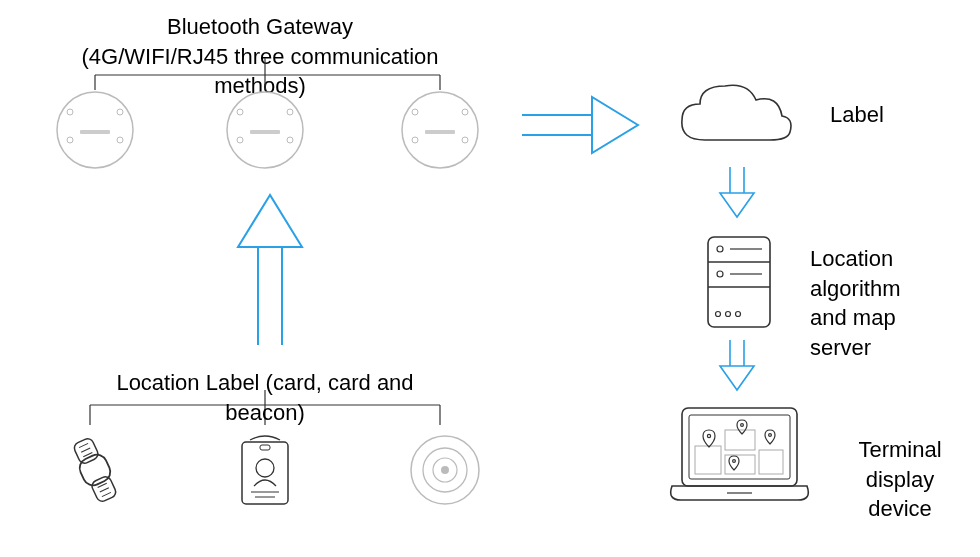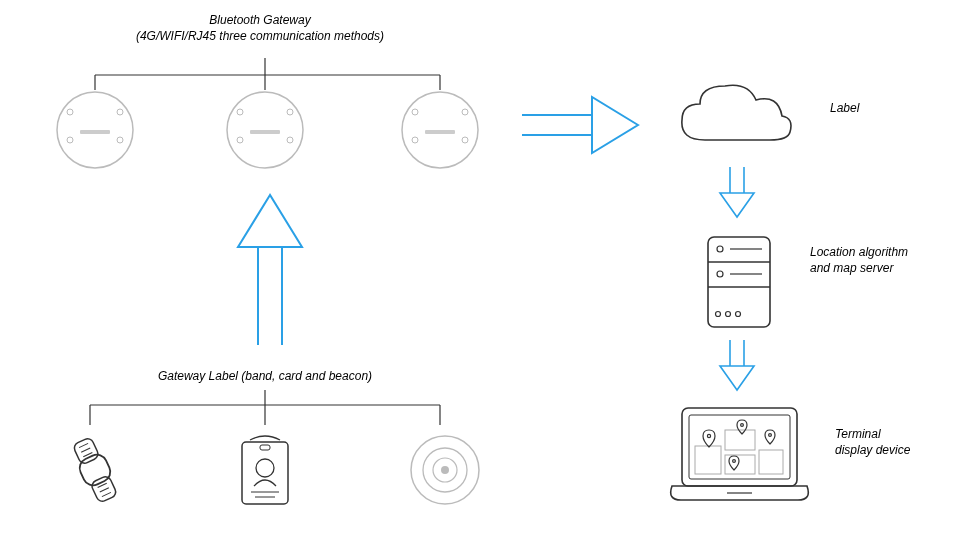--- a/index.html
+++ b/index.html
@@ -1,17 +1,17 @@
 <!DOCTYPE html>
 <html><head>
 <meta charset="utf-8">
 <style>
   html,body{margin:0;padding:0;width:980px;height:557px;background:#fff;font-family:Arial,Helvetica,sans-serif;color:#000;}
   .canvas{position:relative;width:980px;height:557px;}
-  .label{position:absolute;font-size:12px;line-height:1.35;text-align:center;font-style:italic;}
+  .label{position:absolute;font-size:22px;line-height:1.35;text-align:center;}
   svg{position:absolute;overflow:visible;}
 </style>
 </head>
 <body>
 <div class="canvas">
 
 <div class="label" style="left:60px;top:12px;width:400px;">
   <div>Bluetooth Gateway</div>
   <div>(4G/WIFI/RJ45 three communication methods)</div>
 </div>
@@ -49,21 +49,21 @@
 </svg>
 <svg style="left:400px;top:90px;" width="80" height="80">
   <circle cx="40" cy="40" r="38" fill="none" stroke="#bbb" stroke-width="1.5"></circle>
   <circle cx="15" cy="22" r="3" fill="none" stroke="#bbb" stroke-width="1"></circle>
   <circle cx="65" cy="22" r="3" fill="none" stroke="#bbb" stroke-width="1"></circle>
   <circle cx="15" cy="50" r="3" fill="none" stroke="#bbb" stroke-width="1"></circle>
   <circle cx="65" cy="50" r="3" fill="none" stroke="#bbb" stroke-width="1"></circle>
   <rect x="25" y="40" width="30" height="4" rx="1" fill="#ccc"></rect>
 </svg>
 
-<div class="label" style="left:85px;top:368px;width:360px;">Gateway Label (band, card and beacon)</div>
+<div class="label" style="left:85px;top:368px;width:360px;">Location Label (card, card and beacon)</div>
 
 <svg style="left:55px;top:430px;" width="80" height="80">
   <g transform="rotate(-25 40 40)">
     <rect x="30" y="8" width="20" height="22" rx="6" fill="none" stroke="#333" stroke-width="1.5"></rect>
     <rect x="30" y="50" width="20" height="22" rx="6" fill="none" stroke="#333" stroke-width="1.5"></rect>
     <rect x="26" y="26" width="28" height="28" rx="10" fill="none" stroke="#333" stroke-width="1.8"></rect>
     <line x1="35" y1="13" x2="45" y2="13" stroke="#333" stroke-width="1"></line>
     <line x1="35" y1="18" x2="45" y2="18" stroke="#333" stroke-width="1"></line>
     <line x1="35" y1="23" x2="45" y2="23" stroke="#333" stroke-width="1"></line>
     <line x1="35" y1="57" x2="45" y2="57" stroke="#333" stroke-width="1"></line>
@@ -156,16 +156,16 @@
     <circle cx="80" cy="25" r="1.4"></circle>
     <path d="M108 30 q5 0 5 5 q0 4 -5 9 q-5 -5 -5 -9 q0 -5 5 -5 z"></path>
     <circle cx="108" cy="35" r="1.4"></circle>
     <path d="M72 56 q5 0 5 5 q0 4 -5 9 q-5 -5 -5 -9 q0 -5 5 -5 z"></path>
     <circle cx="72" cy="61" r="1.4"></circle>
   </g>
 
   <path d="M10 86 L145 86 Q150 100 136 100 L19 100 Q5 100 10 86 Z" fill="none" stroke="#333" stroke-width="1.6"></path>
   <line x1="65" y1="93" x2="90" y2="93" stroke="#333" stroke-width="1.2"></line>
 </svg>
-<div class="label" style="left:835px;top:426px;width:130px;text-align:left;white-space:pre-line;">Terminal
+<div class="label" style="left:835px;top:435px;width:130px;text-align:center;white-space:pre-line;">Terminal
 display device</div>
 
 </div>
 
 </body></html>

